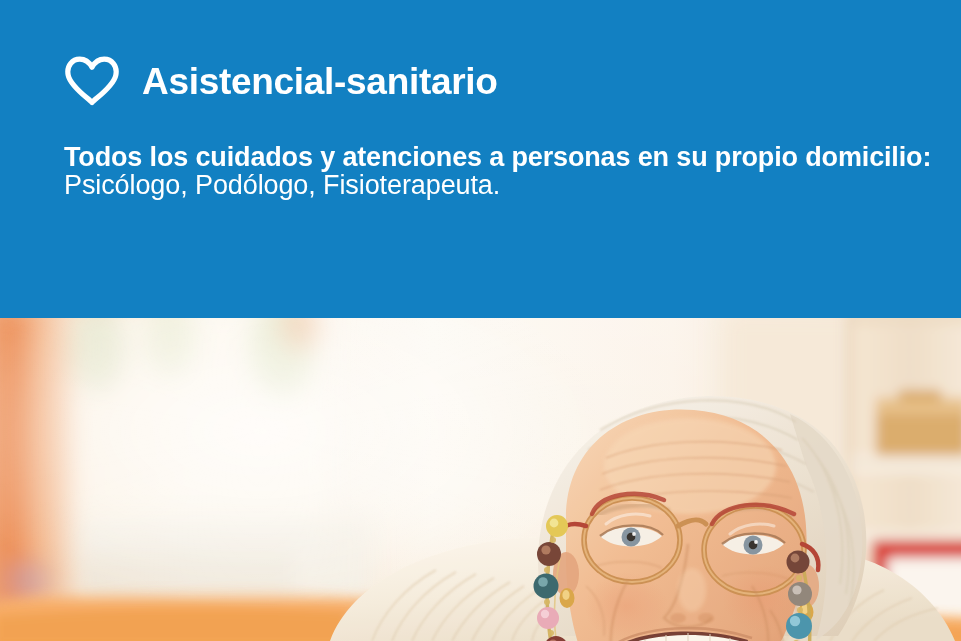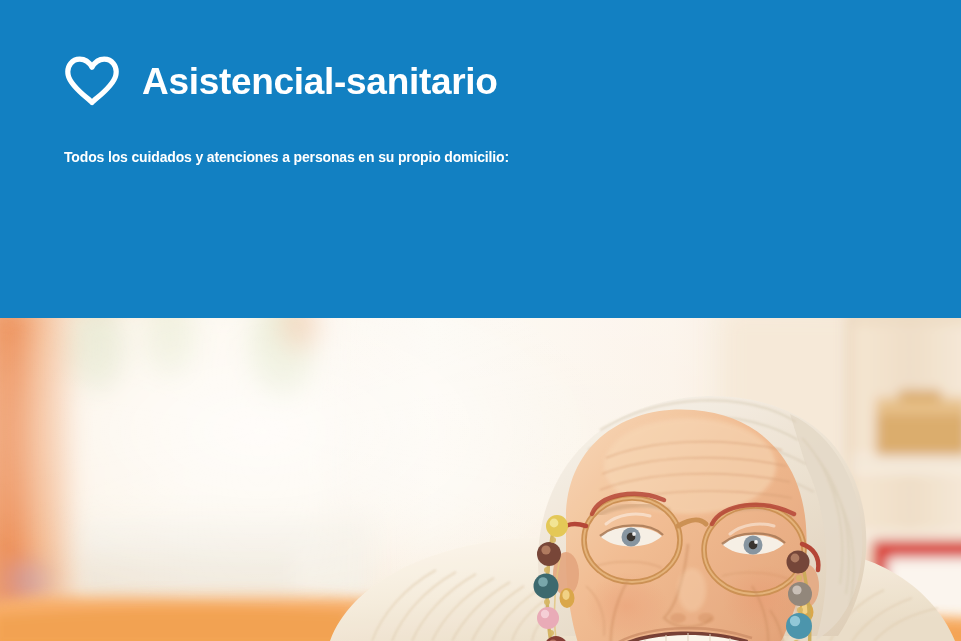--- a/index.html
+++ b/index.html
@@ -39,21 +39,21 @@
     line-height:1;
     white-space:nowrap;
   }
   #body-block {
     position:absolute;
     left:64px; top:143px;
     width:870px;
   }
   .body-line {
     color:#ffffff;
-    font-size:14px;
+    font-size:27px;
     line-height:28px;
     white-space:nowrap;
     letter-spacing:-0.1px;
   }
   .body-line.bold { font-weight:bold; letter-spacing:-0.15px; }
 
   
   #photo {
     position:absolute;
     left:0; top:318px;
@@ -79,20 +79,21 @@
                    C 30.4 7.0, 34.4 3.2, 40.2 3.2
                    C 47.4 3.2, 53.8 9.6, 51.8 19.2
                    C 49.5 30.5, 31.5 42.5, 28 46.5 Z" fill="none" stroke="#ffffff" stroke-width="5.2" stroke-linejoin="round" stroke-linecap="round"></path>
         </svg>
       </span>
       <span id="title-text">Asistencial-sanitario</span>
     </div>
 
     <div id="body-block">
       <div class="body-line bold">Todos los cuidados y atenciones a personas en su propio domicilio:</div>
+      <div class="body-line">Psicólogo, Podólogo, Fisioterapeuta.</div>
     </div>
 
   </div>
 
   <div id="photo">
     <svg viewBox="0 0 961 323" preserveAspectRatio="none" aria-hidden="true">
       <defs>
 
         <linearGradient id="bgWash" x1="0" y1="0" x2="1" y2="0">
           <stop offset="0" stop-color="#f2b183"></stop>

